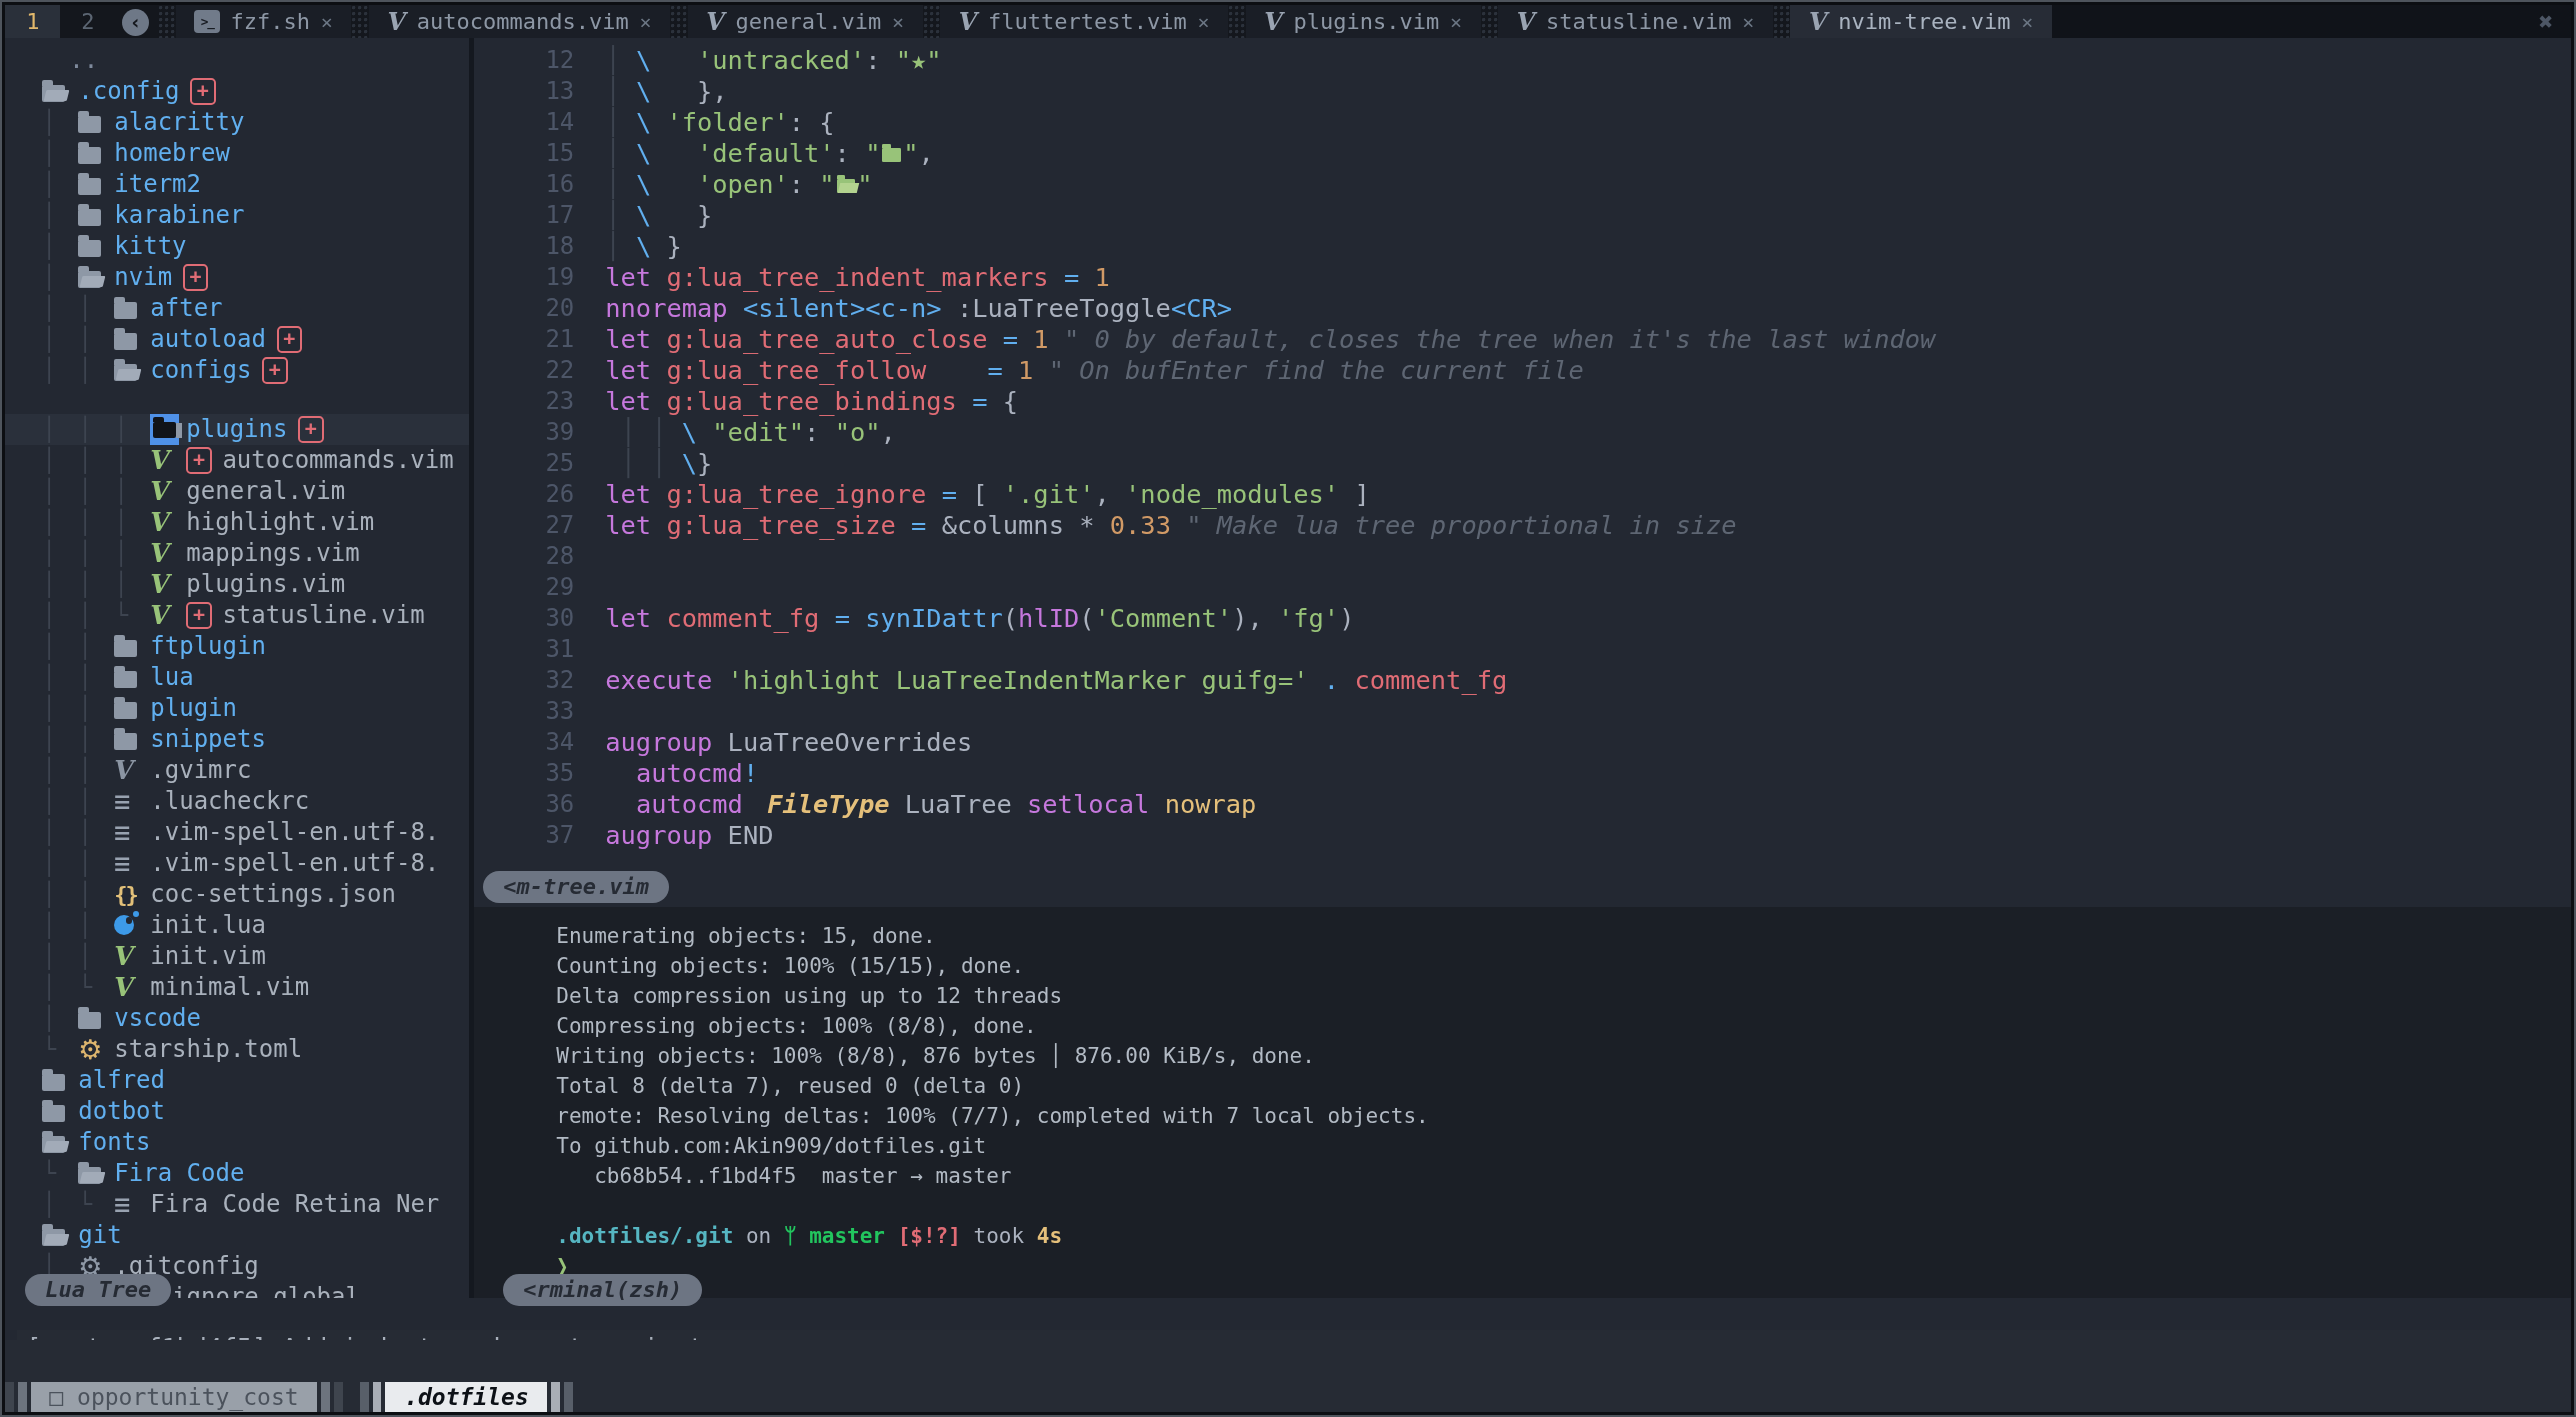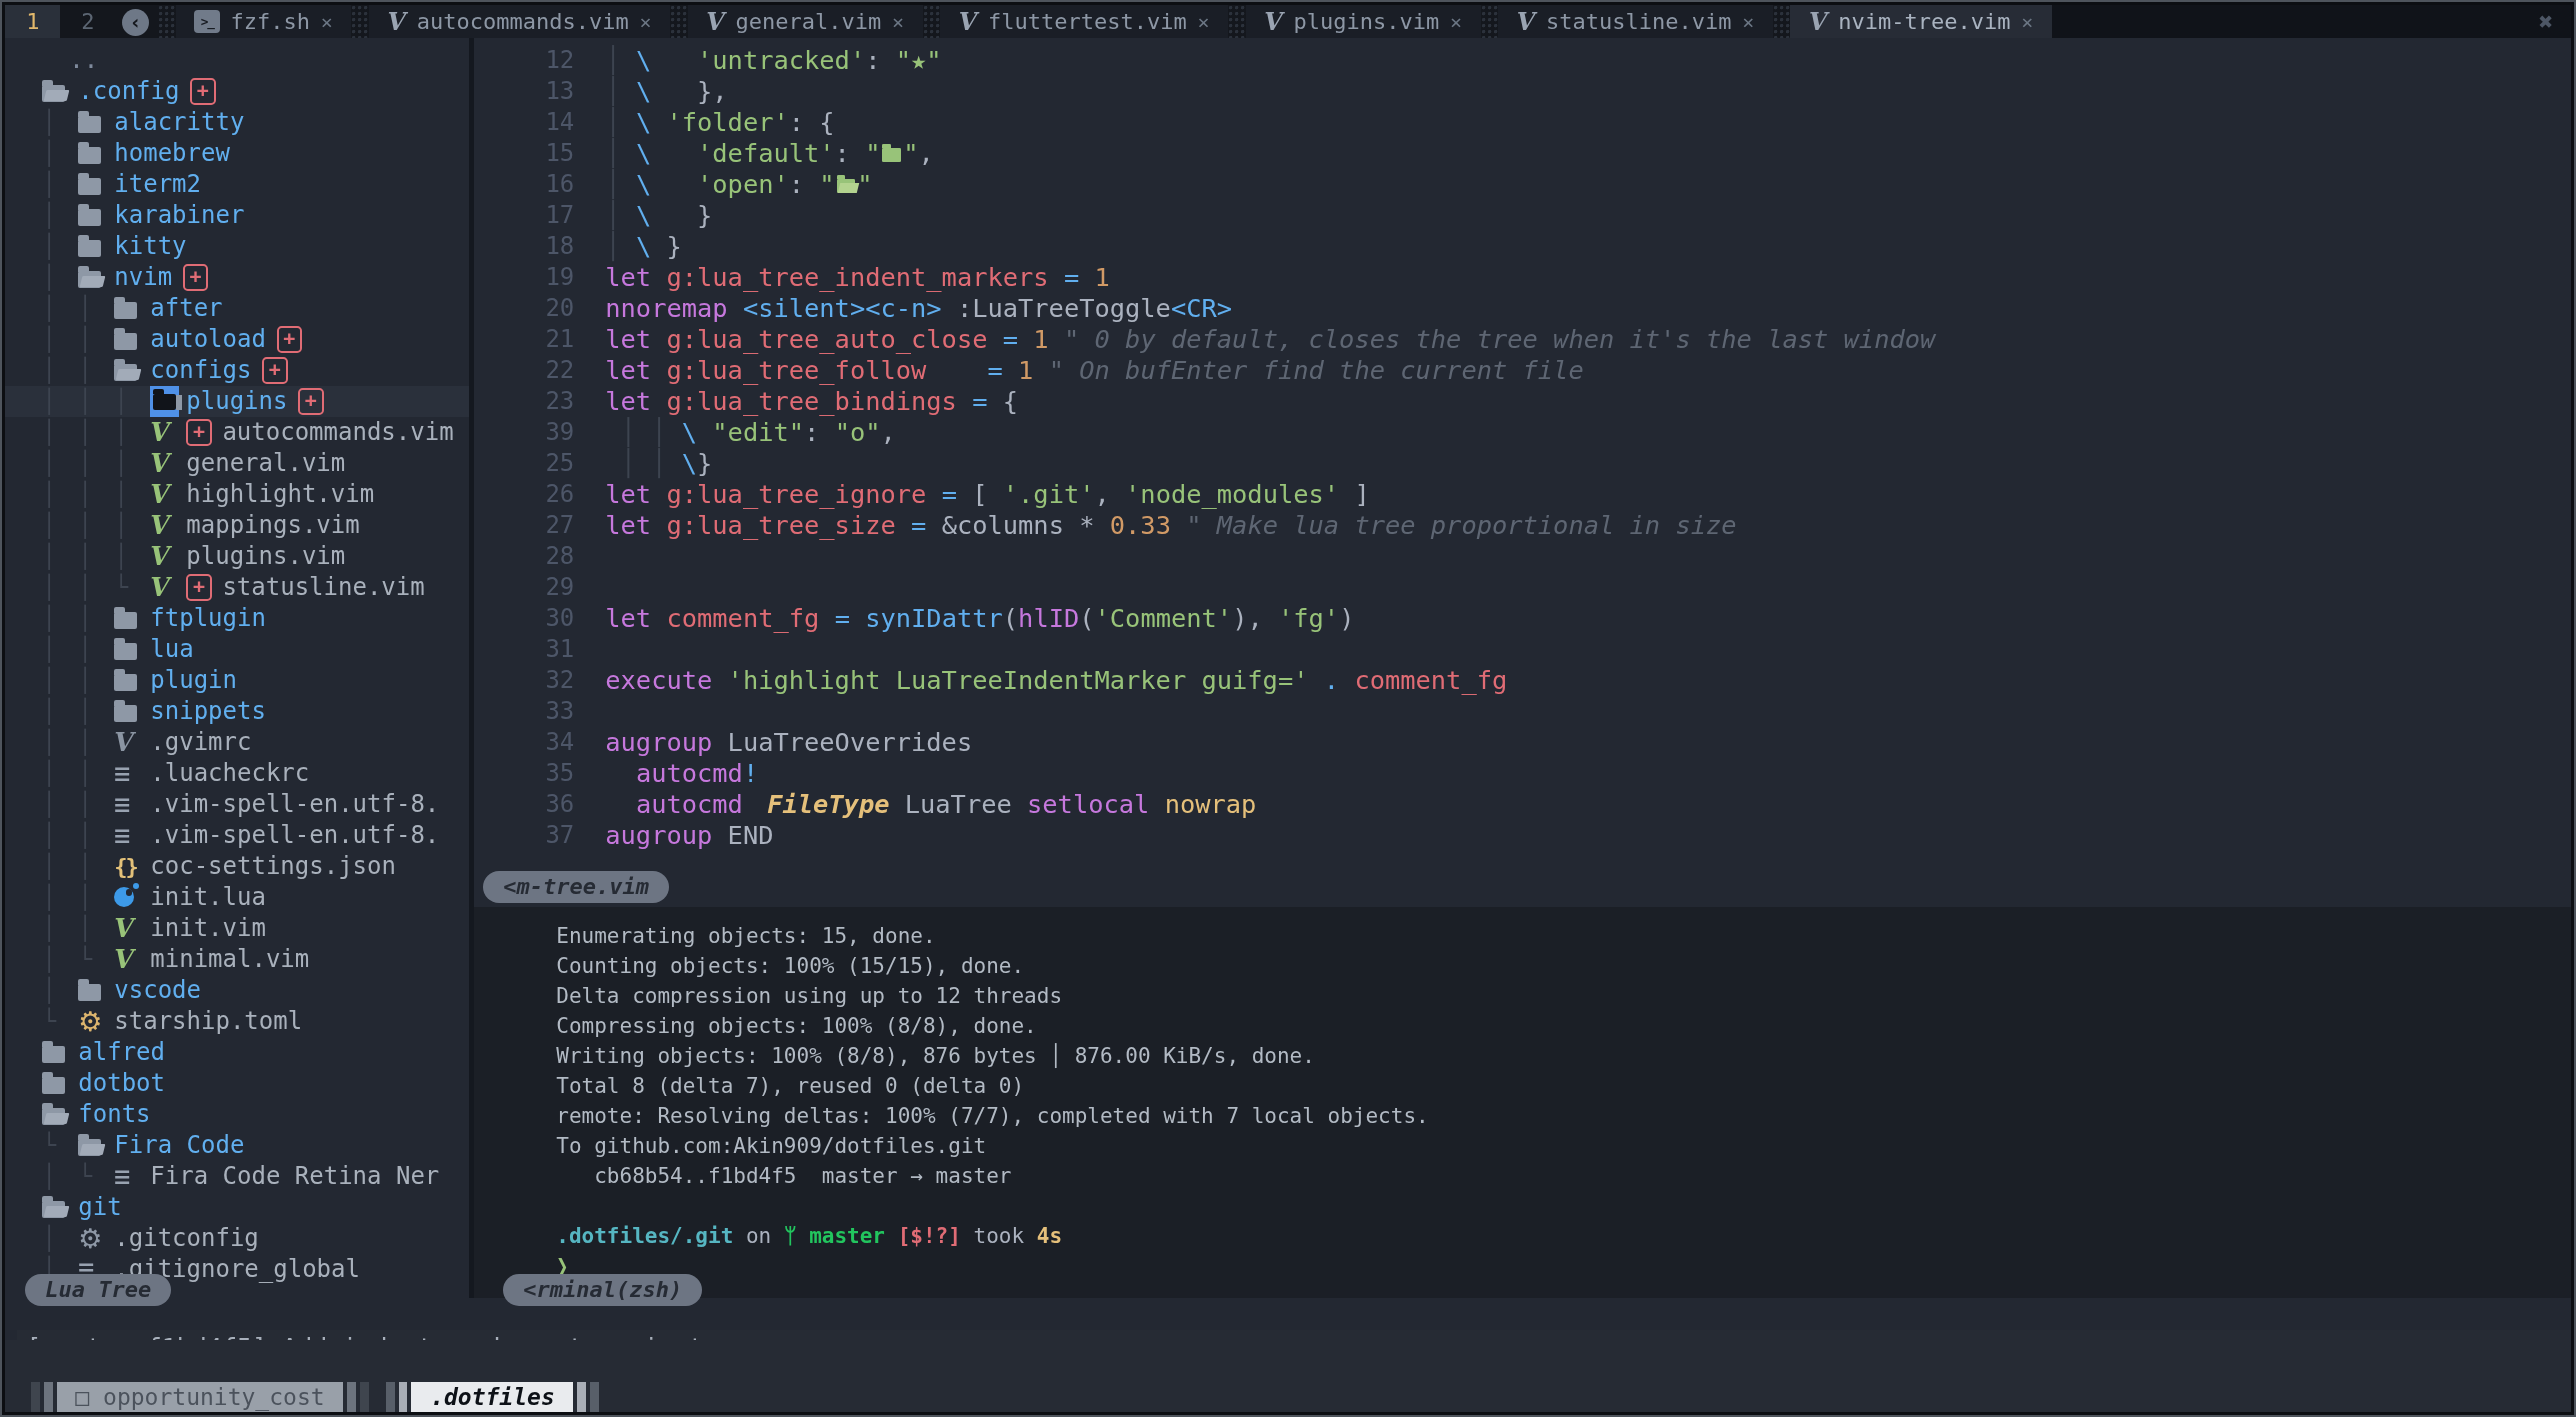--- a/index.html
+++ b/index.html
@@ -22,21 +22,21 @@
   #closeall{display:flex;align-items:center;padding:0 17.4px;background:#101319;color:#4d5665;font-weight:bold;font-size:24px;}
 
   
   #tree{position:absolute;left:0;top:33px;width:464px;height:1260px;background:#232832;overflow:hidden;padding-top:6.7px;box-sizing:border-box;}
   #vsep{position:absolute;left:464px;top:33px;width:4.7px;height:1260px;background:#14181f;}
   #editor{position:absolute;left:469px;top:33px;right:0;height:869px;background:#232832;overflow:hidden;padding-top:6.7px;box-sizing:border-box;}
   #terminal{position:absolute;left:469px;top:902px;right:0;height:391px;background:#1b1f26;overflow:hidden;padding:13.4px 0 0 82px;box-sizing:border-box;}
 
   
   .trow{height:31px;display:flex;align-items:center;padding-left:37px;font-size:24px;white-space:pre;overflow:hidden;}
-  .trow.sel{background:#2a303b;}
+  .trow.sel{background:#2a303b;margin-top:28px;}
   .tpad{display:inline-block;width:27px;flex:none;}
   .tguide{display:inline-block;width:36px;color:#3d4450;flex:none;font-size:23px;}
   .ticon{width:36px;flex:none;display:flex;align-items:center;}
   .tname.blue{color:#61afef;}
   .tname.gray{color:#a9b1bc;}
   .tname.dim{color:#7e8a9c;}
   .badge{display:inline-block;height:23px;line-height:21.4px;border:2px solid #e06c75;border-radius:4.7px;color:#e06c75;text-align:center;font-size:20px;font-weight:bold;padding:0 4.7px;margin-left:10.7px;flex:none;}
   .badge.pre{margin-left:0;margin-right:10.7px;}
   .i-folder{display:inline-block;width:23px;height:16.7px;background:#8e98a6;border-radius:2px;position:relative;margin-top:4px;flex:none;}
   .i-folder::before{content:"";position:absolute;top:-4.7px;left:0;width:10.7px;height:5.3px;background:inherit;border-radius:2px 2px 0 0;}
@@ -74,21 +74,21 @@
 
   
   .pill{position:absolute;height:32px;line-height:32px;padding:0 20px;border-radius:17.4px;background:#6d7583;color:#262b34;font-size:22px;font-style:italic;font-weight:bold;white-space:pre;z-index:5;}
   #pill-tree{left:20px;top:1269px;}
   #pill-editor{left:478px;top:866px;}
   #pill-term{left:498px;top:1269px;}
 
   
   #msgrow{position:absolute;left:12px;top:1301px;right:0;height:35px;background:#262b34;display:flex;align-items:center;font-size:25px;color:#a8b0bb;white-space:pre;padding-left:9px;margin-top:24px;}
   #cmdgap{position:absolute;left:0;top:1335px;right:0;height:39px;background:#262b34;}
-  #tmux{position:absolute;left:0;top:1374px;right:0;height:36px;background:#262b34;display:flex;align-items:center;padding-left:26px;gap:17.4px;}
+  #tmux{position:absolute;left:0;top:1374px;right:0;height:36px;background:#262b34;display:flex;align-items:center;padding-left:0;gap:17.4px;}
   .twin{display:flex;height:31px;align-items:stretch;}
   .twedge{width:8.7px;margin-right:4px;flex:none;}
   .twedge.r{margin-right:0;margin-left:4px;}
   .twlabel{display:flex;align-items:center;padding:0 18.7px;font-size:23px;white-space:pre;}
   .twin.inactive .e1{background:#3f454e;} .twin.inactive .e2{background:#6d747e;}
   .twin.inactive .twlabel{background:#99a0a9;color:#4b525c;}
   .twin.active .e1{background:#585f69;} .twin.active .e2{background:#a9aeb6;}
   .twin.active .twlabel{background:#e9ebee;color:#0d1117;font-weight:bold;font-style:italic;}
 </style>
 </head>

